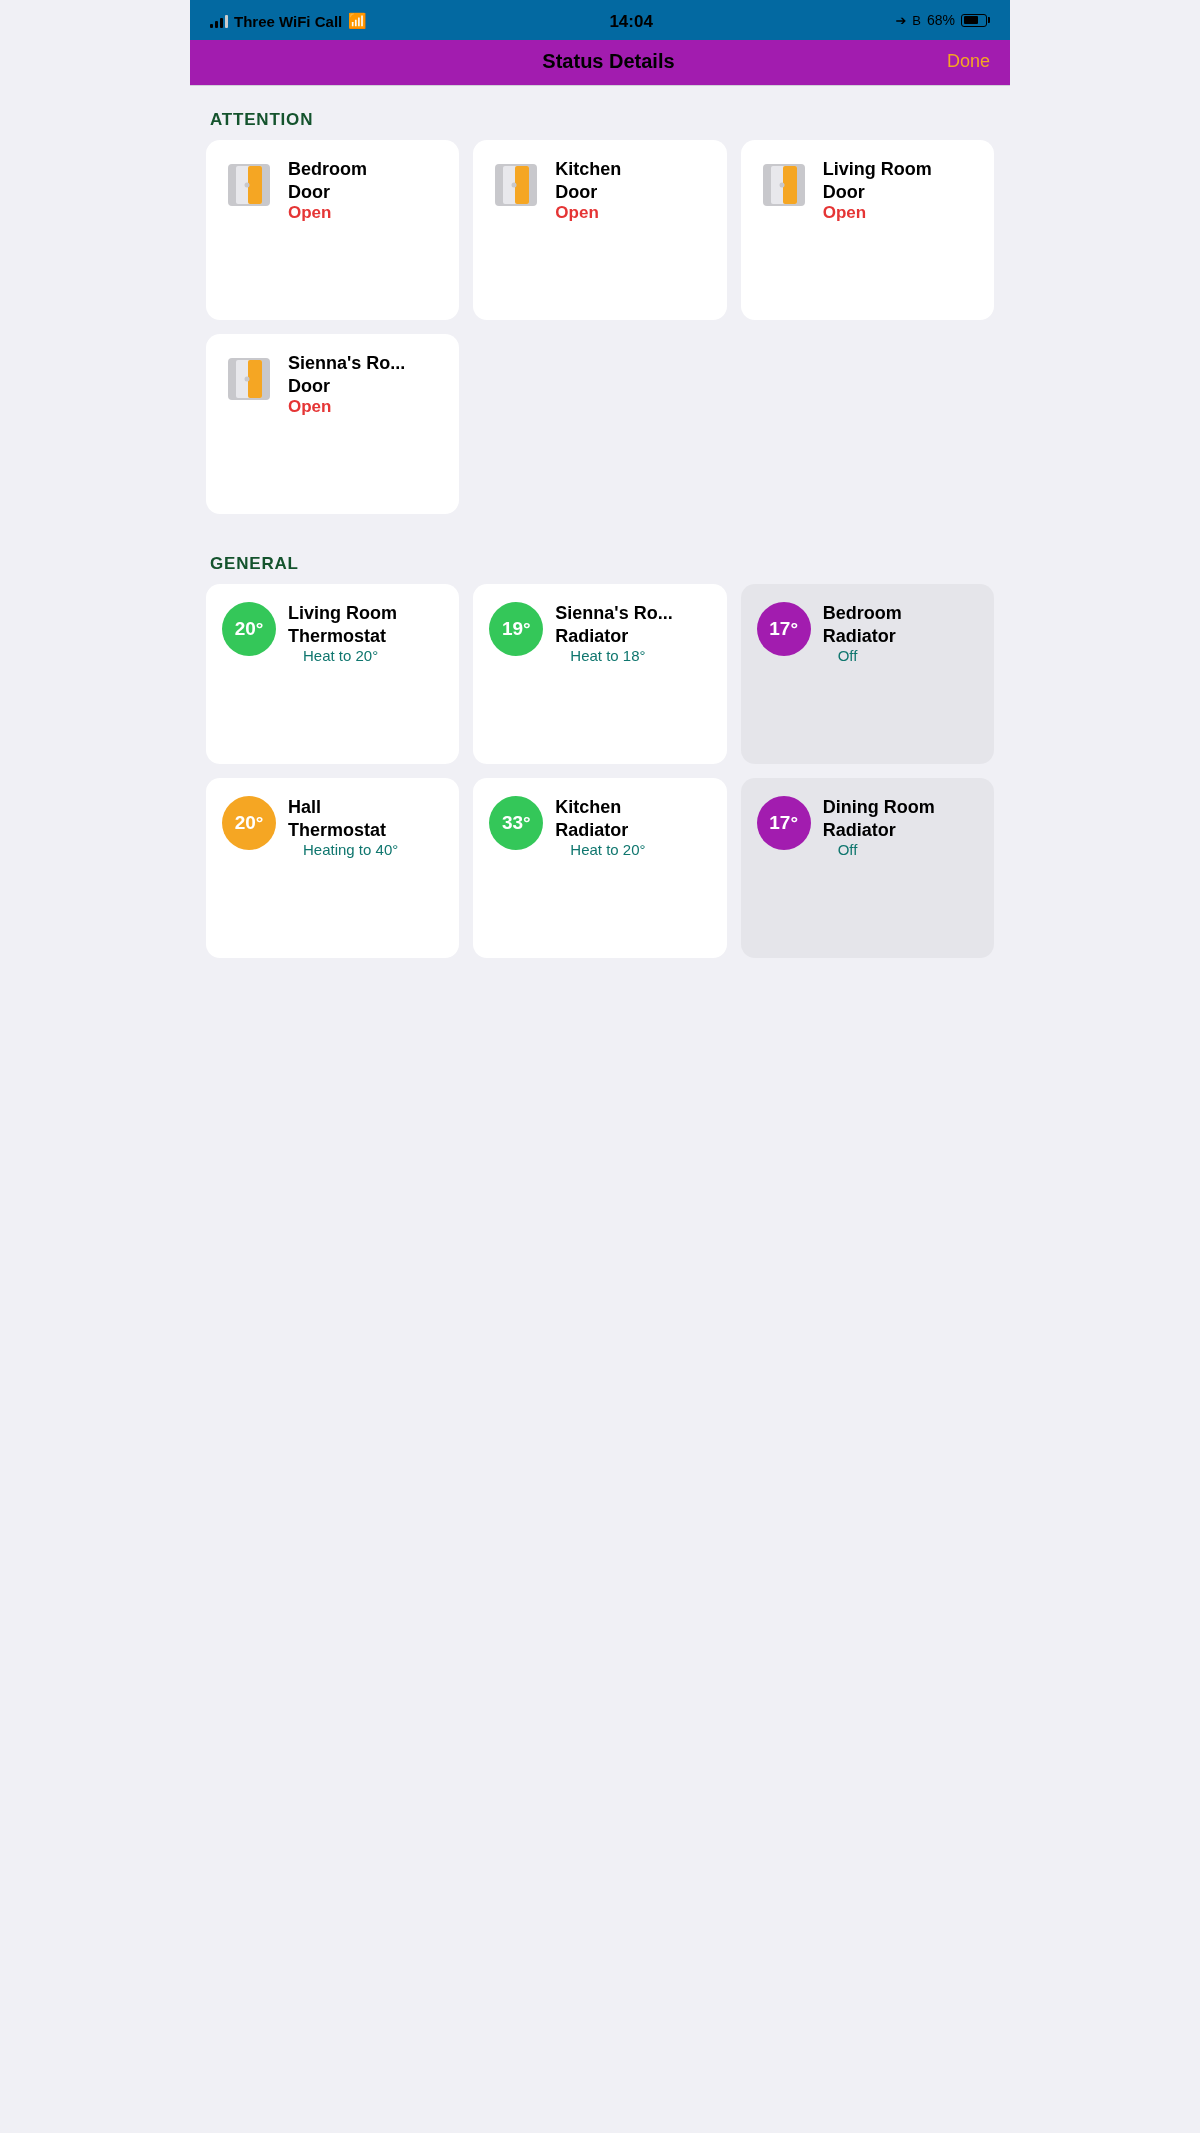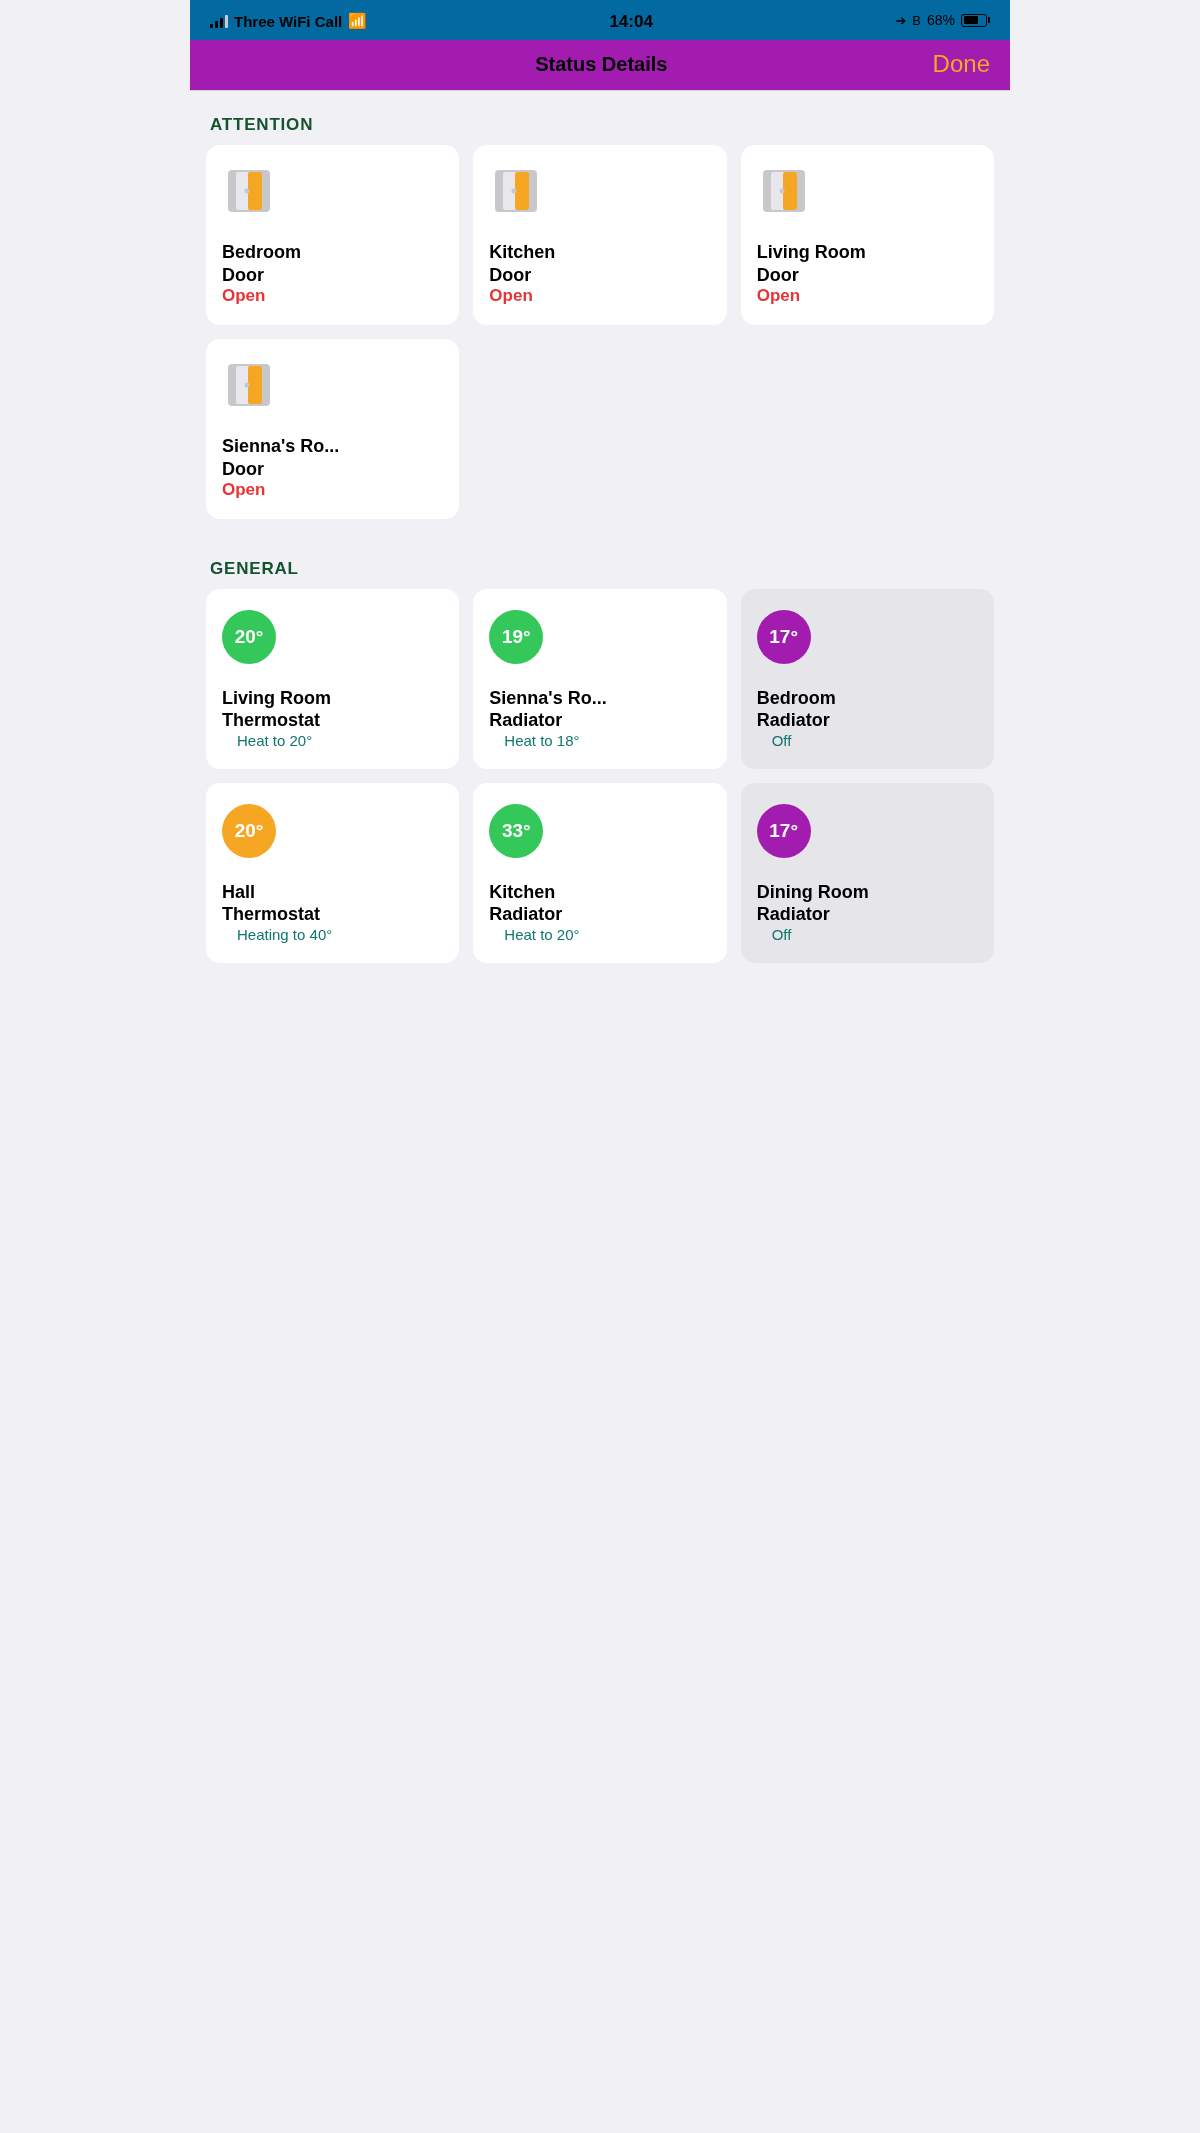--- a/index.html
+++ b/index.html
@@ -89,21 +89,21 @@
       padding: 10px 20px 12px 20px;
       background: #a21caf;
       border-bottom: 1px solid #d0d0d8;
     }
     .nav-title {
       font-size: 20px;
       font-weight: 600;
       color: #000;
     }
     .nav-done {
-      font-size: 24px;
+      font-size: 18px;
       font-weight: 400;
       color: #f5a623;
       cursor: pointer;
     }
     .nav-spacer { width: 60px; }
 
     
     .section-label {
       font-size: 17px;
       font-weight: 600;
@@ -119,24 +119,23 @@
       grid-template-columns: repeat(3, 1fr);
       gap: 14px;
       padding: 0 16px 16px 16px;
     }
 
     .card {
       background: #fff;
       border-radius: 14px;
       padding: 18px 16px 18px 16px;
       display: flex;
-      flex-direction: column;
-      gap: 23px;
+      flex-direction: row;
+      gap: 12px;
       min-height: 180px;
-      justify-content: center;
     }
 
     .card.grey-bg {
       background: #e5e5ea;
     }
 
     
     .door-icon-wrap {
       width: 54px;
       height: 54px;

